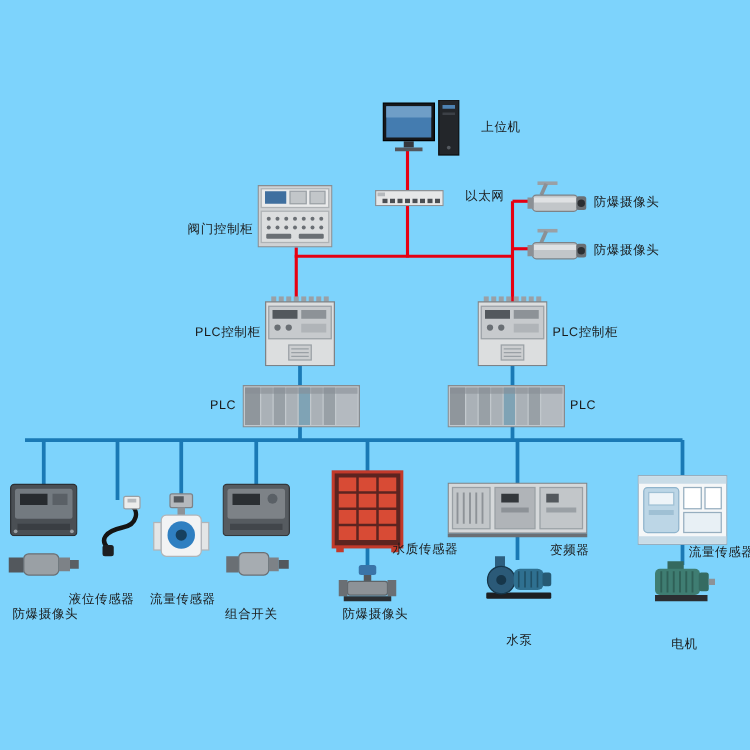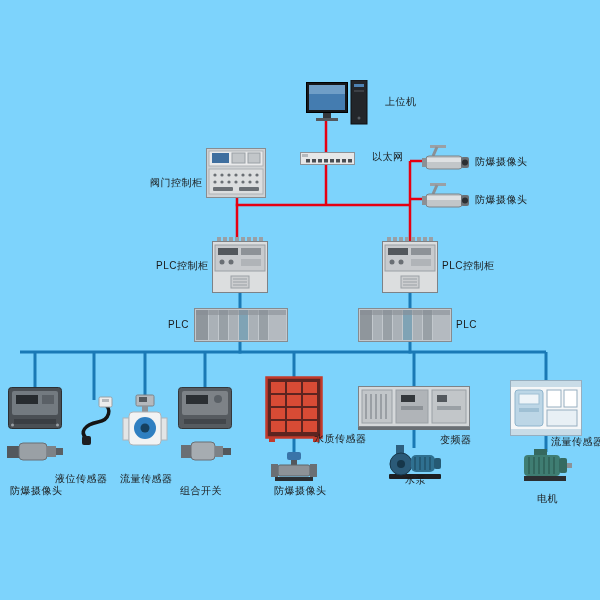--- a/index.html
+++ b/index.html
@@ -386,17 +386,17 @@
   <div class="lbl" style="left:442px;top:259px">PLC控制柜</div>
   <div class="lbl" style="left:168px;top:319px">PLC</div>
   <div class="lbl" style="left:456px;top:319px">PLC</div>
   <div class="lbl" style="left:10px;top:484px">防爆摄像头</div>
   <div class="lbl" style="left:55px;top:472px">液位传感器</div>
   <div class="lbl" style="left:120px;top:472px">流量传感器</div>
   <div class="lbl" style="left:180px;top:484px">组合开关</div>
   <div class="lbl" style="left:314px;top:432px">水质传感器</div>
   <div class="lbl" style="left:274px;top:484px">防爆摄像头</div>
   <div class="lbl" style="left:440px;top:433px">变频器</div>
-  <div class="lbl" style="left:405px;top:473px">水泵</div>
+  <div class="lbl" style="left:405px;top:505px">水泵</div>
   <div class="lbl" style="left:551px;top:435px">流量传感器</div>
-  <div class="lbl" style="left:537px;top:492px">电机</div>
+  <div class="lbl" style="left:537px;top:508px">电机</div>
 
 </div>
 
 </body></html>

